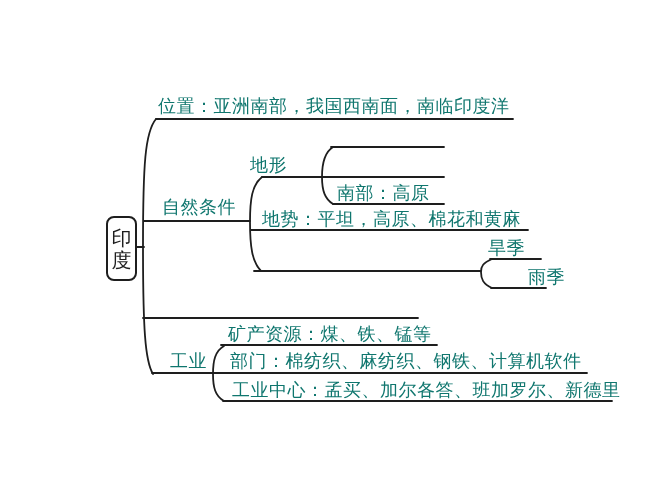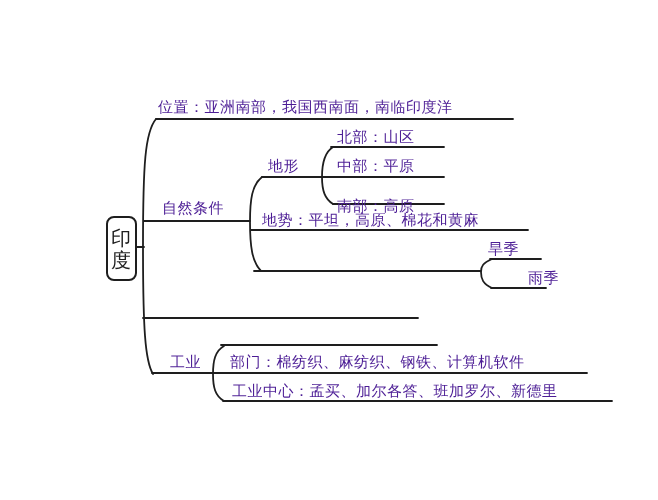--- a/index.html
+++ b/index.html
@@ -6,39 +6,41 @@
   #canvas{
     position:relative;
     width:658px;height:500px;
     background:#ffffff;
     overflow:hidden;
     font-family:"Liberation Serif","DejaVu Serif",serif;
   }
   #lines{position:absolute;left:0;top:0;}
   .lbl{
     position:absolute;
-    font-size:15px;
+    font-size:18px;
     line-height:19px;
     letter-spacing:0.5px;
-    color:#4c1d95;
+    color:#0f766e;
     white-space:nowrap;
+    font-family:Liberation Mono, monospace;
   }
   .root-box{
     position:absolute;
     left:106px;top:216px;
     width:27px;height:61px;
     border:2px solid #1e1e1e;
     border-radius:8px;
     display:flex;align-items:center;justify-content:center;
     background:#fff;
   }
   .root-text{
     width:21px;
     font-size:20px;
     line-height:22px;
+    text-align:center;
     color:#1e1e1e;
     word-break:break-all;
   }
 </style>
 </head>
 <body>
 
 <div id="canvas">
 
   <svg id="lines" width="658" height="500" viewBox="0 0 658 500" fill="none" stroke="#1e1e1e" stroke-width="1.8" stroke-linecap="round">
@@ -71,26 +73,25 @@
   </svg>
 
   <div class="root-box">
     <div class="root-text">印度</div>
   </div>
 
   <div class="lbl" style="left:158px;top:98px">位置：亚洲南部，我国西南面，南临印度洋</div>
   <div class="lbl" style="left:162px;top:199px">自然条件</div>
   <div class="lbl" style="left:170px;top:353px">工业</div>
 
-  <div class="lbl" style="left:268px;top:157px">地形</div>
+  <div class="lbl" style="left:250px;top:157px">地形</div>
   <div class="lbl" style="left:262px;top:211px">地势：平坦，高原、棉花和黄麻</div>
 
-  <div class="lbl" style="left:337px;top:128px">北部：山区</div>
-  <div class="lbl" style="left:337px;top:157px">中部：平原</div>
-  <div class="lbl" style="left:337px;top:197px">南部：高原</div>
+  <div class="lbl" style="left:337px;top:185px">南部：高原</div>
 
   <div class="lbl" style="left:488px;top:240px">旱季</div>
   <div class="lbl" style="left:528px;top:269px">雨季</div>
 
+  <div class="lbl" style="left:228px;top:326px">矿产资源：煤、铁、锰等</div>
   <div class="lbl" style="left:230px;top:353px">部门：棉纺织、麻纺织、钢铁、计算机软件</div>
   <div class="lbl" style="left:232px;top:382px">工业中心：孟买、加尔各答、班加罗尔、新德里</div>
 
 </div>
 
 </body></html>

